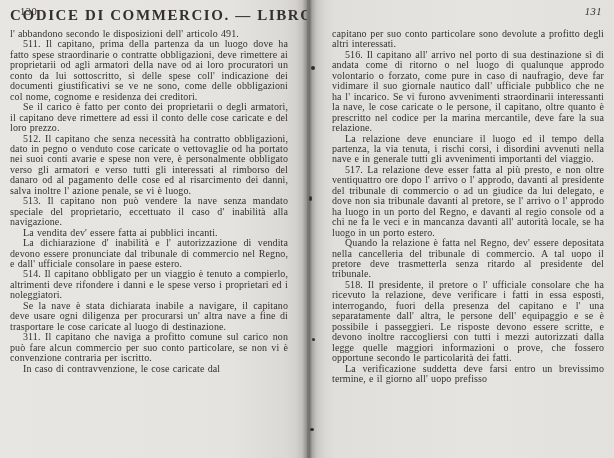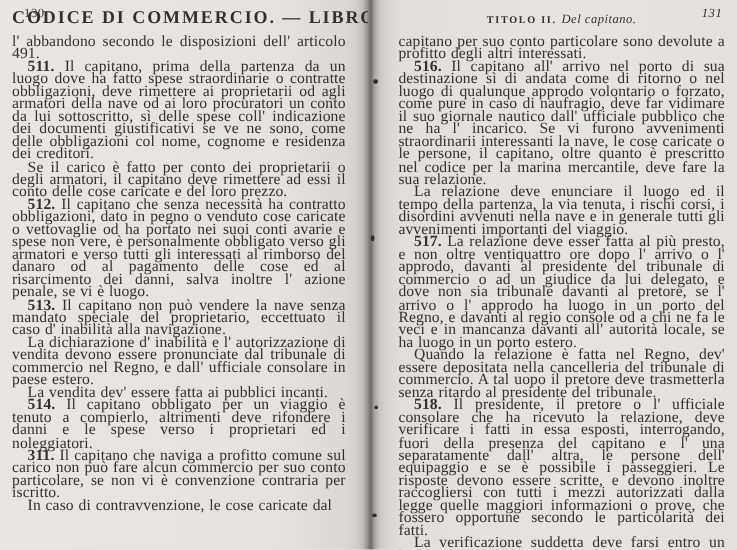--- a/index.html
+++ b/index.html
@@ -63,34 +63,34 @@
     position: absolute;
     top: 0;
     font-size: 10.5px;
     letter-spacing: 0.5px;
   }
   .pagenum-left { left: 10px; }
   .pagenum-right { right: 2px; font-style: italic; }
   .textbody {
     margin-top: 3px;
     text-align: justify;
-    font-size: 13px;
+    font-size: 10px;
     line-height: 10.45px;
     letter-spacing: 0.1px;
     word-spacing: 0.6px;
     hyphens: auto;
     -webkit-hyphens: auto;
   }
   .textbody p.para {
     margin: 0;
     padding: 0;
     text-indent: 13px;
   }
   .textbody p.noindent { text-indent: 0; }
-  .artnum { font-weight: bold; }
+  .artnum { font-weight: normal; }
   .gutter {
     position: absolute;
     left: 296px;
     top: 0;
     width: 28px;
     height: 458px;
     pointer-events: none;
     background: linear-gradient(90deg,
       rgba(42, 40, 36, 0)    0%,
       rgba(42, 40, 36, 0.08) 22%,
@@ -120,34 +120,31 @@
     <div class="header">
       <span class="pagenum pagenum-left">130</span>
       <span class="running-caps">CODICE DI COMMERCIO. — LIBRO II.</span>
     </div>
     <div class="textbody">
         <p class="para noindent">l' abbandono secondo le disposizioni dell' articolo 491.</p>
         <p class="para"><b class="artnum">511.</b> Il capitano, prima della partenza da un luogo dove ha fatto spese straordinarie o contratte obbligazioni, deve rimettere ai proprietarii od agli armatori della nave od ai loro procuratori un conto da lui sottoscritto, sì delle spese coll' indicazione dei documenti giustificativi se ve ne sono, come delle obbligazioni col nome, cognome e residenza dei creditori.</p>
         <p class="para">Se il carico è fatto per conto dei proprietarii o degli armatori, il capitano deve rimettere ad essi il conto delle cose caricate e del loro prezzo.</p>
         <p class="para"><b class="artnum">512.</b> Il capitano che senza necessità ha contratto obbligazioni, dato in pegno o venduto cose caricate o vettovaglie od ha portato nei suoi conti avarie e spese non vere, è personalmente obbligato verso gli armatori e verso tutti gli interessati al rimborso del danaro od al pagamento delle cose ed al risarcimento dei danni, salva inoltre l' azione penale, se vi è luogo.</p>
         <p class="para"><b class="artnum">513.</b> Il capitano non può vendere la nave senza mandato speciale del proprietario, eccettuato il caso d' inabilità alla navigazione.</p>
+        <p class="para">La vendita dev' essere fatta ai pubblici incanti.</p>
         <p class="para">La dichiarazione d' inabilità e l' autorizzazione di vendita devono essere pronunciate dal tribunale di commercio nel Regno, e dall' ufficiale consolare in paese estero.</p>
-        <p class="para">La vendita dev' essere fatta ai pubblici incanti.</p>
         <p class="para"><b class="artnum">514.</b> Il capitano obbligato per un viaggio è tenuto a compierlo, altrimenti deve rifondere i danni e le spese verso i proprietari ed i noleggiatori.</p>
+        <p class="para">Se la nave è stata dichiarata inabile a navigare, il capitano deve usare ogni diligenza per procurarsi un' altra nave a fine di trasportare le cose caricate al luogo di destinazione.</p>
         <p class="para"><b class="artnum">311.</b> Il capitano che naviga a profitto comune sul carico non può fare alcun commercio per suo conto particolare, se non vi è convenzione contraria per iscritto.</p>
         <p class="para">In caso di contravvenzione, le cose caricate dal</p>
       </div>
   </div>
 
   <div class="page page-right">
     <div class="header">
-      <span>
-        <span class="running-sc">TITOLO II.</span>
-        <span class="running-italic">Del capitano.</span>
-      </span>
       <span class="pagenum pagenum-right">131</span>
     </div>
     <div class="textbody">
         <p class="para noindent">capitano per suo conto particolare sono devolute a profitto degli altri interessati.</p>
         <p class="para"><b class="artnum">516.</b> Il capitano all' arrivo nel porto di sua destinazione sì di andata come di ritorno o nel luogo di qualunque approdo volontario o forzato, come pure in caso di naufragio, deve far vidimare il suo giornale nautico dall' ufficiale pubblico che ne ha l' incarico. Se vi furono avvenimenti straordinarii interessanti la nave, le cose caricate o le persone, il capitano, oltre quanto è prescritto nel codice per la marina mercantile, deve fare la sua relazione.</p>
         <p class="para">La relazione deve enunciare il luogo ed il tempo della partenza, la via tenuta, i rischi corsi, i disordini avvenuti nella nave e in generale tutti gli avvenimenti importanti del viaggio.</p>
         <p class="para"><b class="artnum">517.</b> La relazione deve esser fatta al più presto, e non oltre ventiquattro ore dopo l' arrivo o l' approdo, davanti al presidente del tribunale di commercio o ad un giudice da lui delegato, e dove non sia tribunale davanti al pretore, se l' arrivo o l' approdo ha luogo in un porto del Regno, e davanti al regio console od a chi ne fa le veci e in mancanza davanti all' autorità locale, se ha luogo in un porto estero.</p>
         <p class="para">Quando la relazione è fatta nel Regno, dev' essere depositata nella cancelleria del tribunale di commercio. A tal uopo il pretore deve trasmetterla senza ritardo al presidente del tribunale.</p>
         <p class="para"><b class="artnum">518.</b> Il presidente, il pretore o l' ufficiale consolare che ha ricevuto la relazione, deve verificare i fatti in essa esposti, interrogando, fuori della presenza del capitano e l' una separatamente dall' altra, le persone dell' equipaggio e se è possibile i passeggieri. Le risposte devono essere scritte, e devono inoltre raccogliersi con tutti i mezzi autorizzati dalla legge quelle maggiori informazioni o prove, che fossero opportune secondo le particolarità dei fatti.</p>
         <p class="para">La verificazione suddetta deve farsi entro un brevissimo termine, e il giorno all' uopo prefisso</p>

